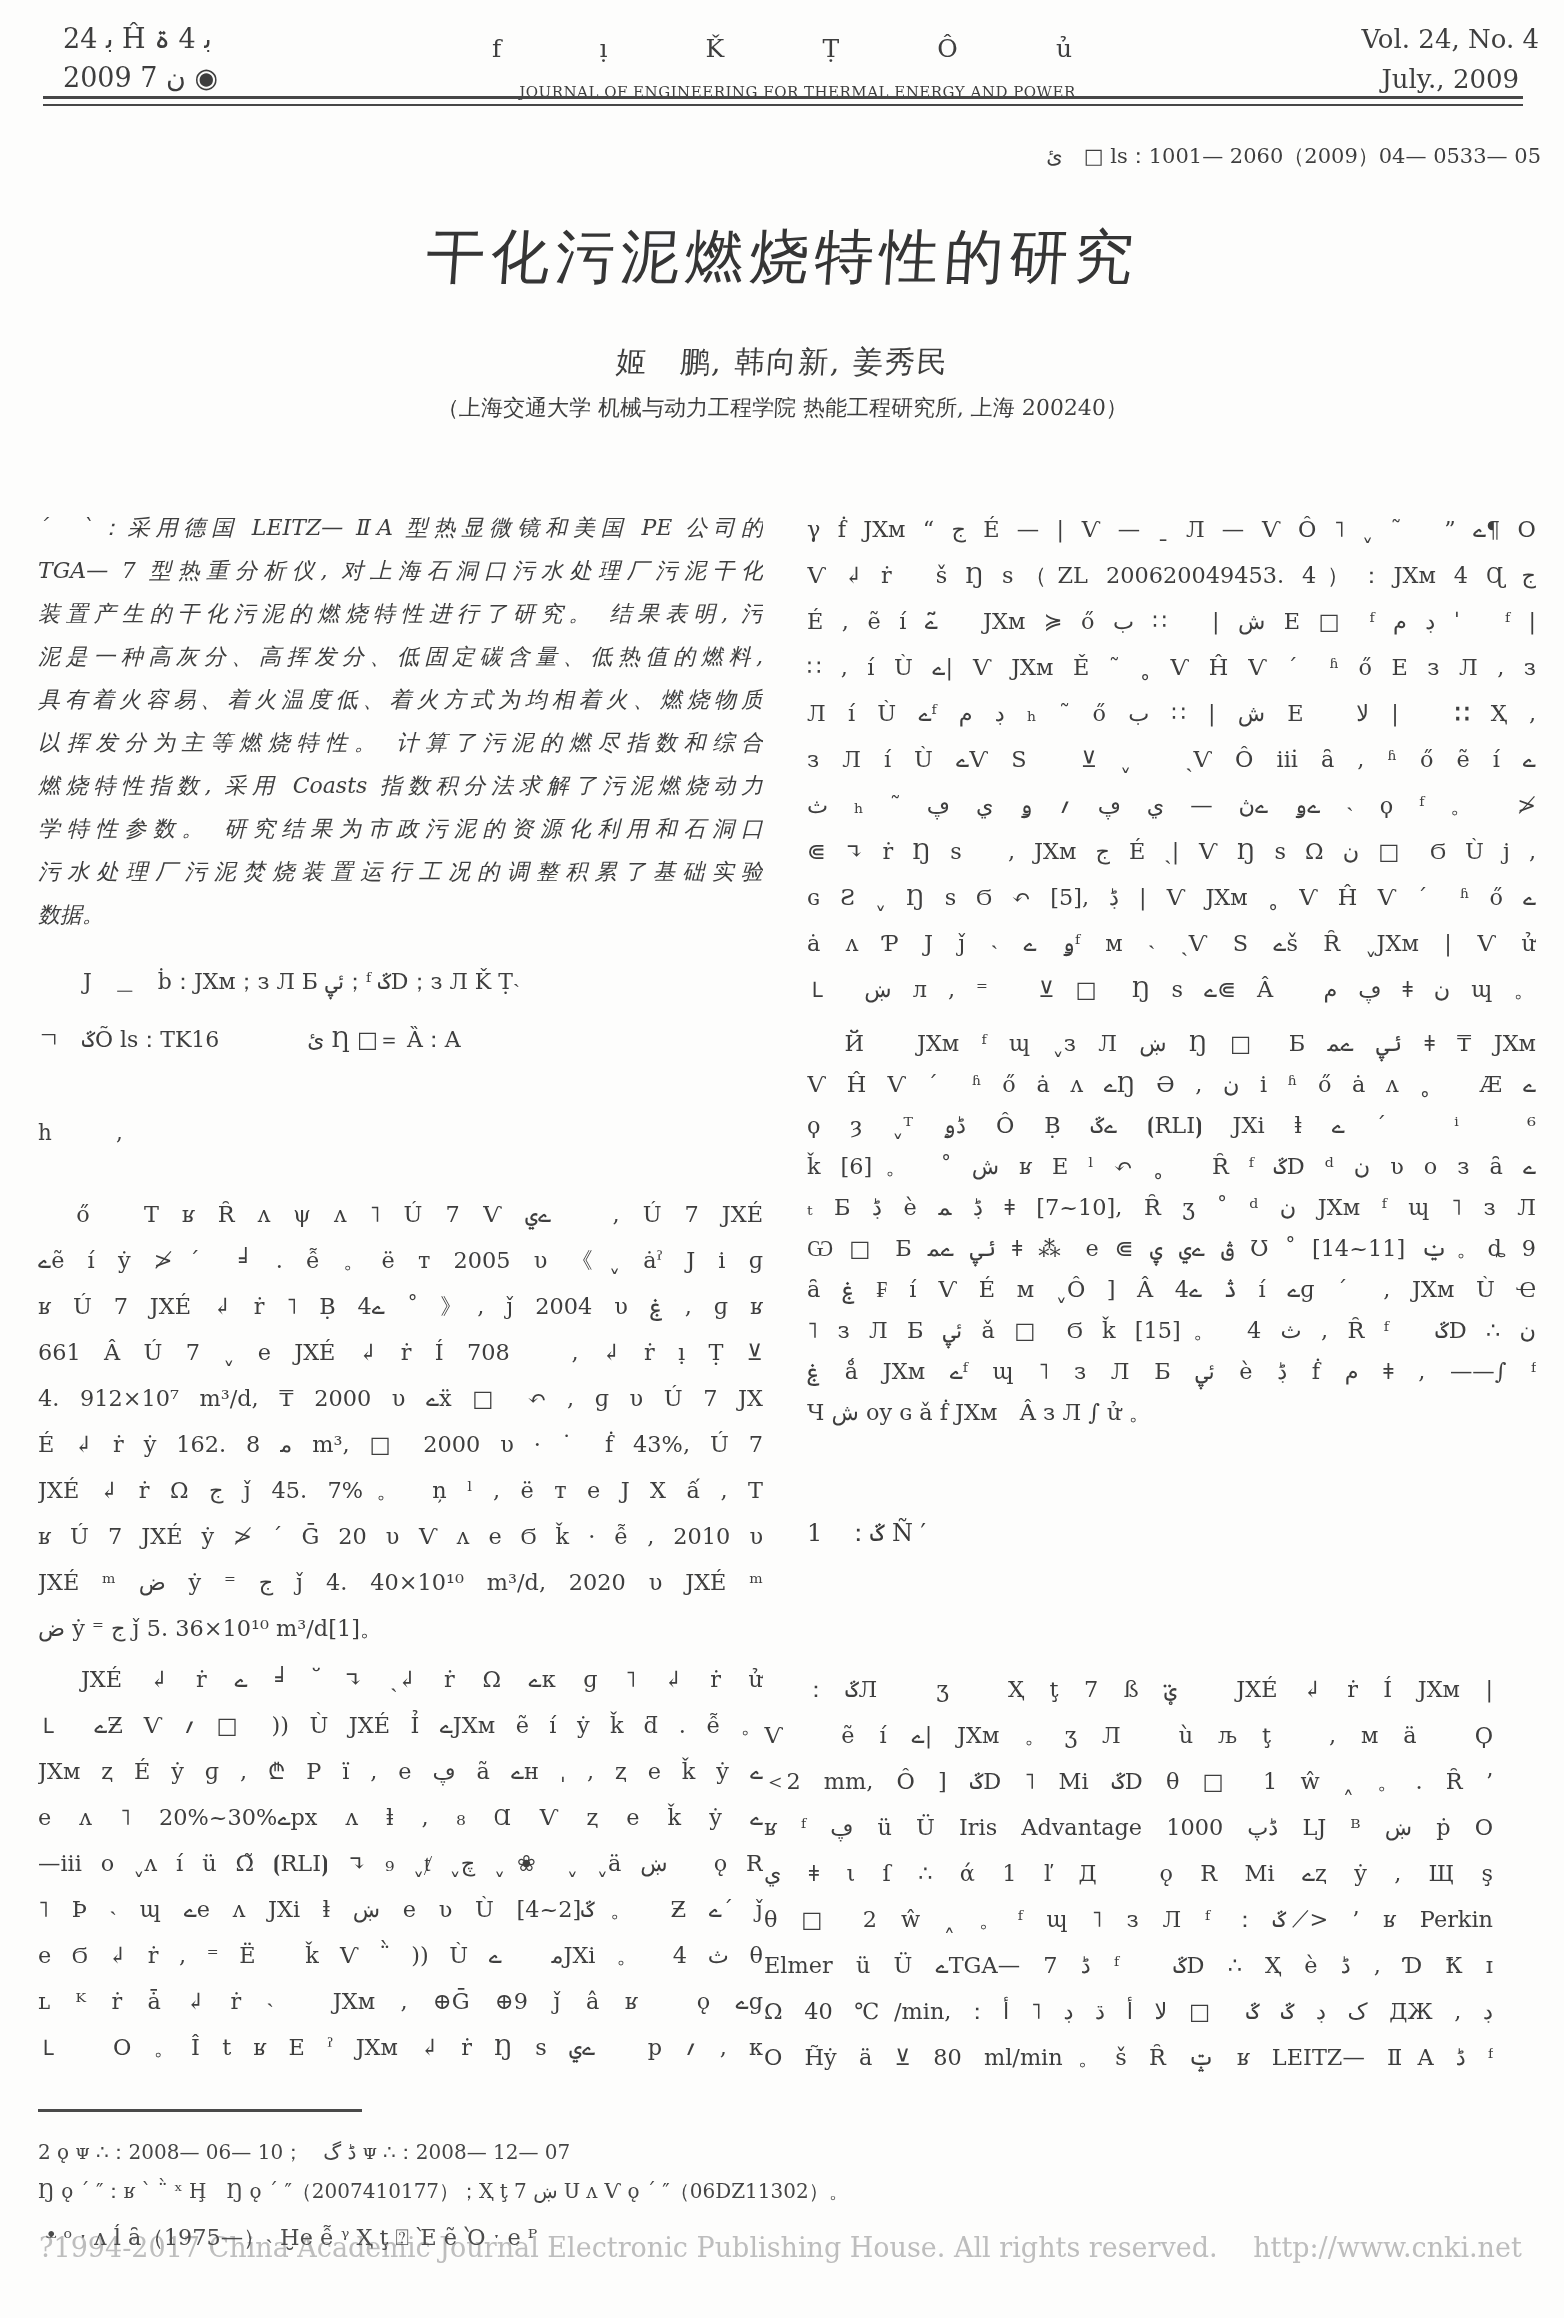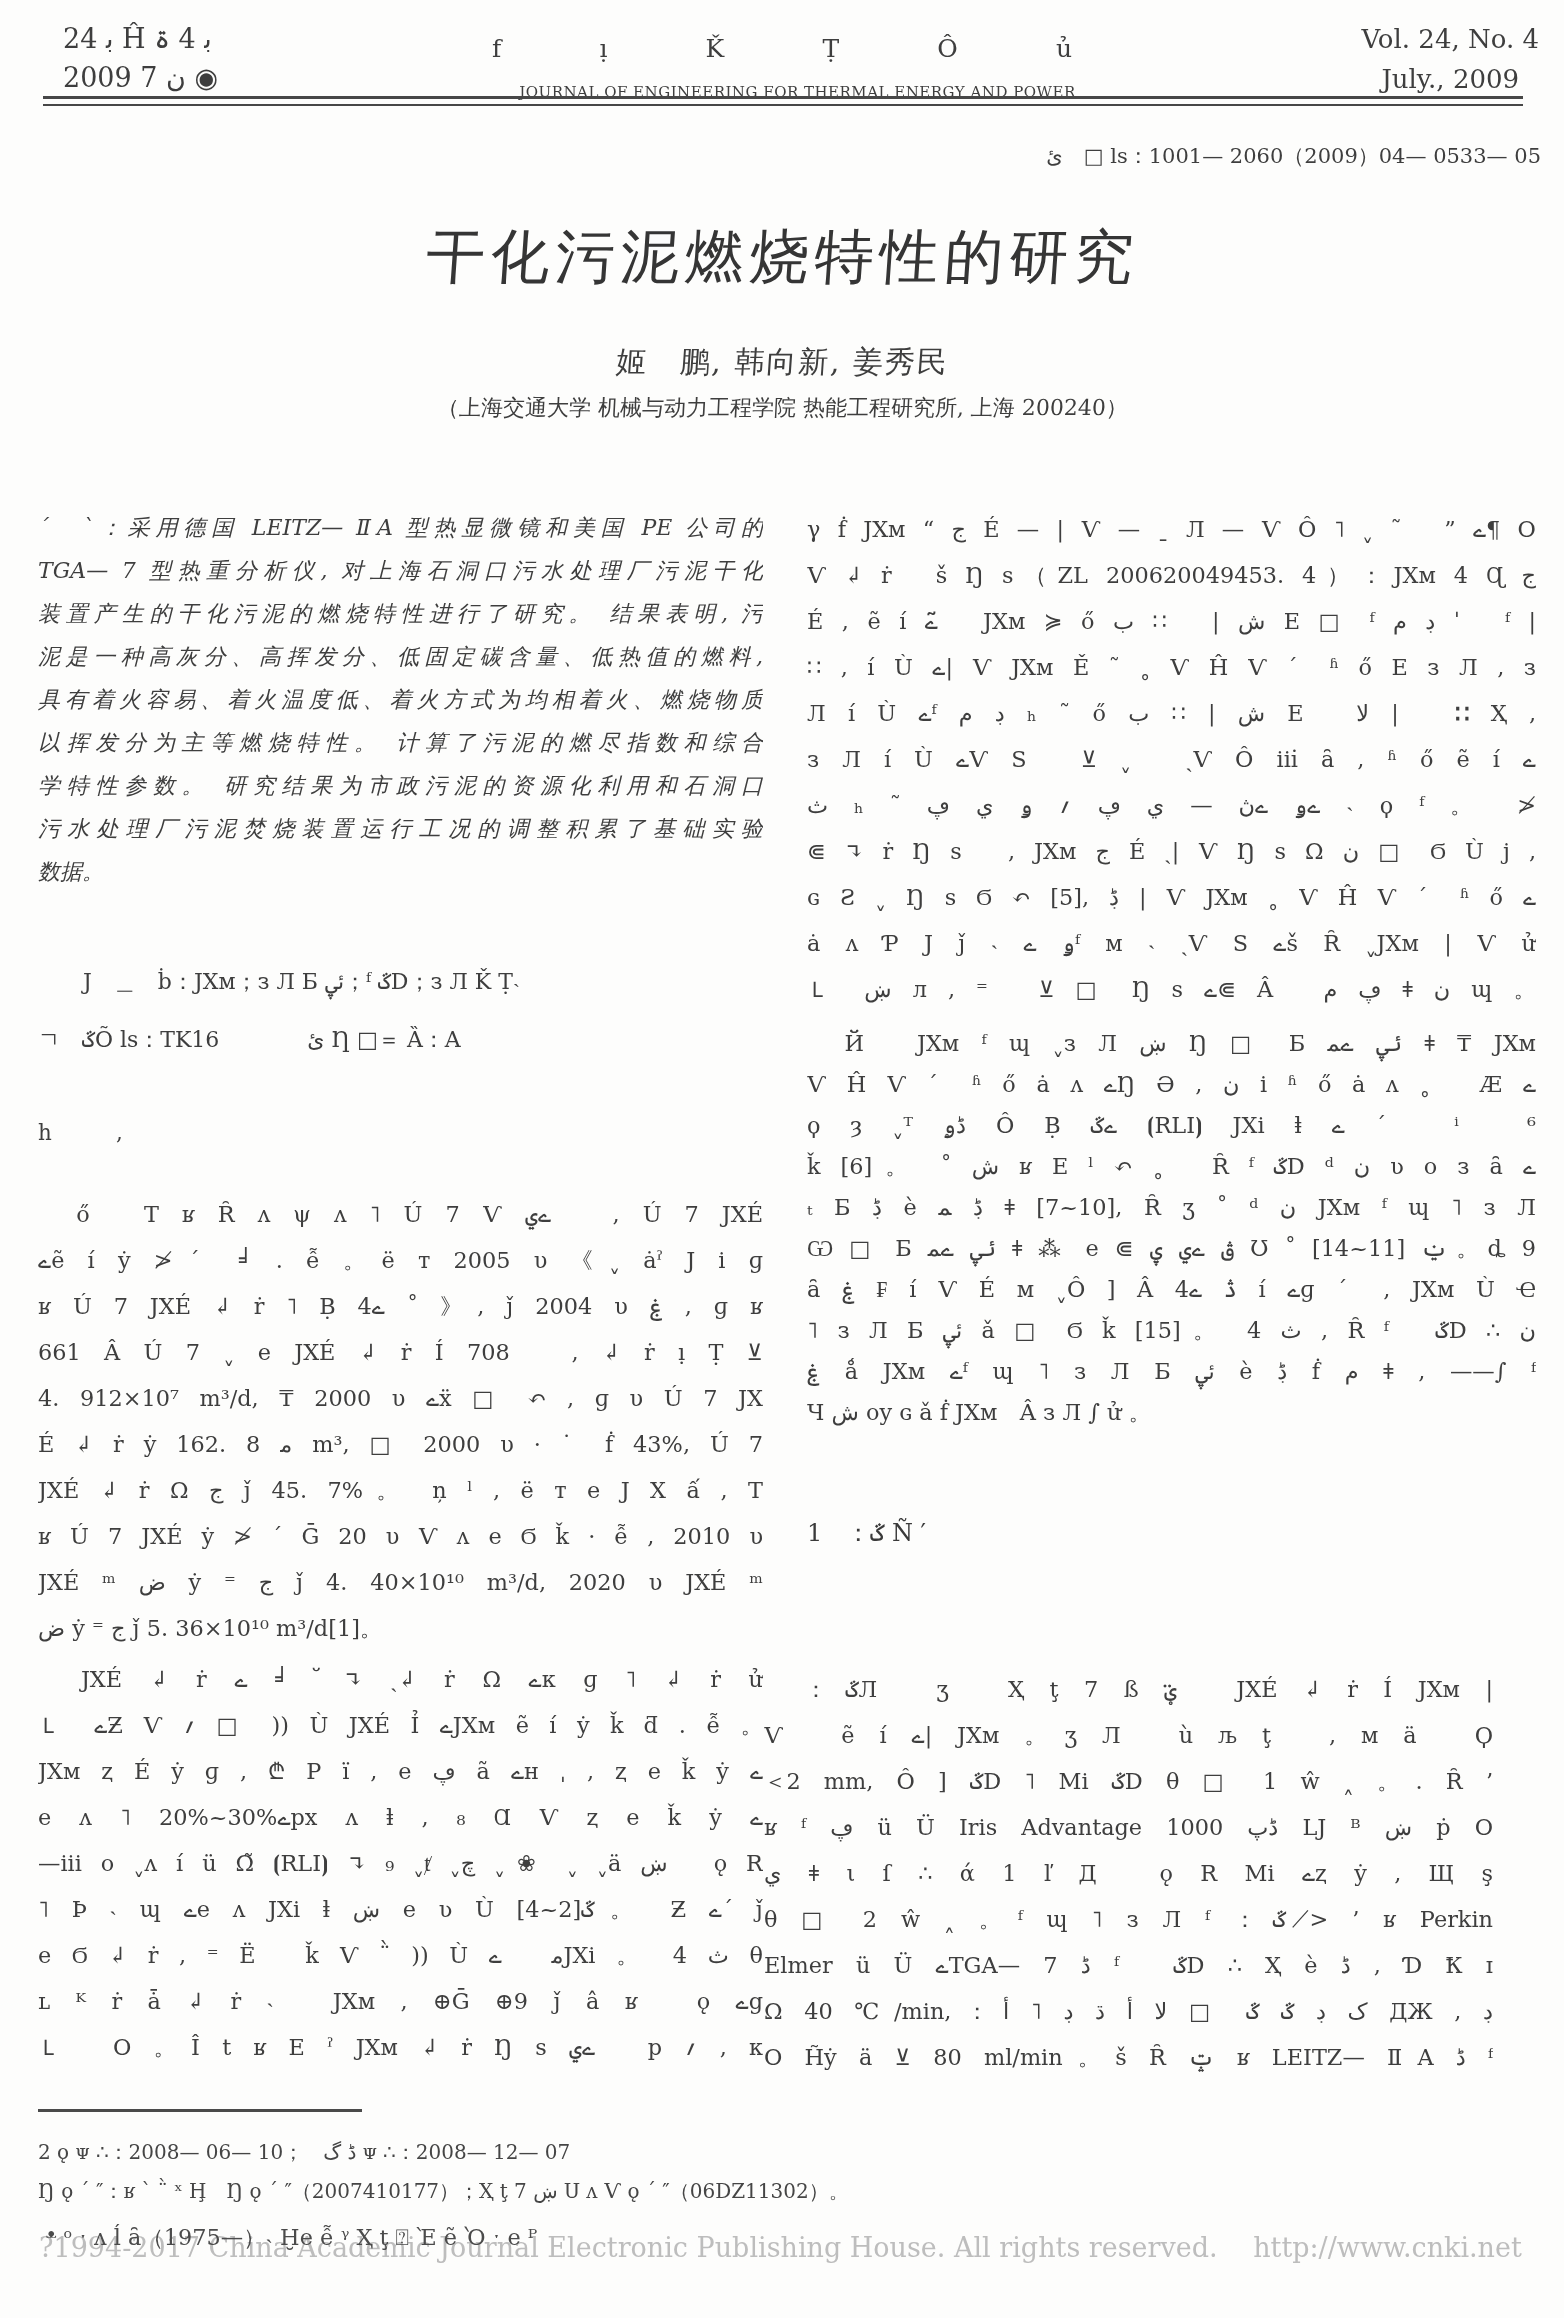--- a/index.html
+++ b/index.html
@@ -82,20 +82,21 @@
   <div class="abs authors">姬　鹏, 韩向新, 姜秀民</div>
   <div class="abs affiliation">（上海交通大学 机械与动力工程学院 热能工程研究所, 上海 200240）</div>
 
   <div class="abs lines short-last abstract">
       <div class="aln">ˊ　ˋ：采用德国 LEITZ— ⅡA 型热显微镜和美国 PE 公司的</div>
       <div class="aln">TGA— 7 型热重分析仪, 对上海石洞口污水处理厂污泥干化</div>
       <div class="aln">装置产生的干化污泥的燃烧特性进行了研究。 结果表明, 污</div>
       <div class="aln">泥是一种高灰分、高挥发分、低固定碳含量、低热值的燃料,</div>
       <div class="aln">具有着火容易、着火温度低、着火方式为均相着火、燃烧物质</div>
       <div class="aln">以挥发分为主等燃烧特性。 计算了污泥的燃尽指数和综合</div>
+      <div class="aln">燃烧特性指数, 采用 Coasts 指数积分法求解了污泥燃烧动力</div>
       <div class="aln">学特性参数。 研究结果为市政污泥的资源化利用和石洞口</div>
       <div class="aln">污水处理厂污泥焚烧装置运行工况的调整积累了基础实验</div>
       <div class="aln">数据。</div>
     </div>
 
   <div class="abs kw">Ј　＿　ḃ：ЈХм；з Л Б ئۑ；ᶠ ػD；з Л Ǩ Ṭ˴</div>
   <div class="abs cls">ㄱ　ػÕ ls：TK16　　　　ئ Ƞ □＝ Ȁ：A</div>
   <div class="abs mnote">h　　　,</div>
 
   <div class="abs lines short-last leftp1">

